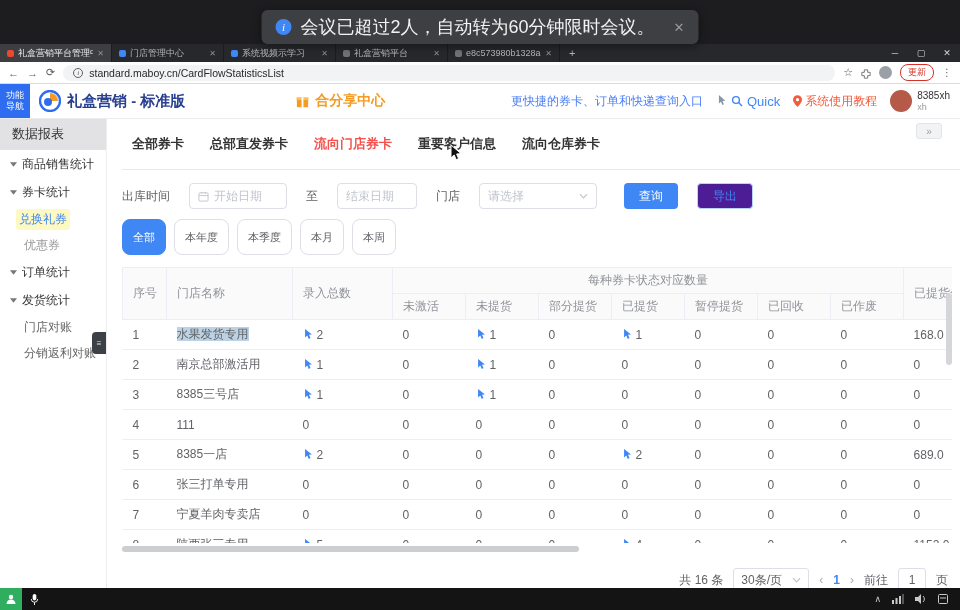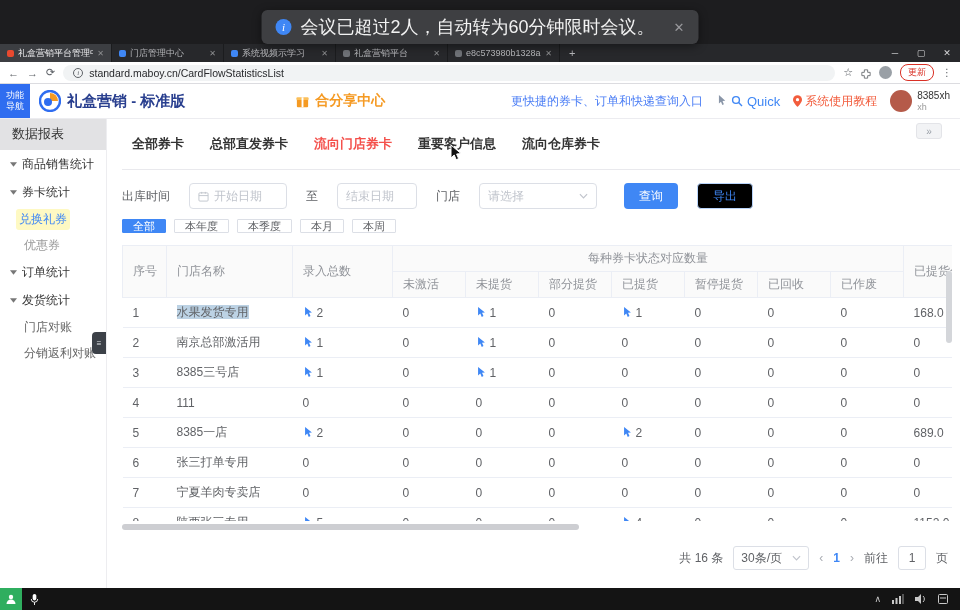--- a/index.html
+++ b/index.html
@@ -98,25 +98,25 @@
 
   .filter-row { margin-top:13px; display:flex; align-items:center; gap:19px; font-size:12px; color:#606266; }
   .finput { height:26px; border:1px solid #dcdfe6; border-radius:4px; background:#fff; display:flex;
             align-items:center; padding:0 8px; gap:5px; color:#c0c4cc; font-size:12px; cursor:text; }
   .date-start { width:98px; } .date-end { width:80px; }
   .fselect { width:118px; height:26px; border:1px solid #dcdfe6; border-radius:4px; background:#fff;
              display:flex; align-items:center; justify-content:space-between; padding:0 8px;
              color:#c0c4cc; font-size:12px; cursor:pointer; }
   .btn-primary { height:26px; padding:0 15px; margin-left:8px; background:#3f87f5; color:#fff;
                  border:none; border-radius:4px; font-size:12px; display:flex; align-items:center; cursor:pointer; }
-  .btn-plain { height:26px; padding:0 15px; background:#000000; border:1px solid #b9d4fb; color:#3f87f5;
+  .btn-plain { height:26px; padding:0 15px; background:#4c1d95; border:1px solid #b9d4fb; color:#3f87f5;
                border-radius:4px; font-size:12px; display:flex; align-items:center; cursor:pointer; }
 
   .chips-row { margin-top:10px; display:flex; gap:8px; }
-  .chip { height:14px; padding:0 10px; border:1px solid #dcdfe6; border-radius:1px; background:#fff;
+  .chip { height:36px; padding:0 10px; border:1px solid #dcdfe6; border-radius:8px; background:#fff;
           color:#606266; font-size:11px; display:flex; align-items:center; cursor:pointer; white-space:nowrap; }
   .chip.active { background:#3f87f5; border-color:#3f87f5; color:#fff; }
 
   .table-wrap { margin-top:12px; margin-right:8px; position:relative; height:276px; overflow:hidden; }
   table { border-collapse:collapse; table-layout:fixed; width:901px; }
   thead th { background:#fafafa; color:#909399; font-weight:normal; font-size:12px; text-align:left;
              padding:0 0 0 10px; border:1px solid #ebeef5; height:26px; white-space:nowrap; overflow:hidden; }
   thead th.th-group { text-align:center; padding:0; }
   tbody td { font-size:12px; color:#606266; height:30px; padding:0 0 0 10px;
              border-bottom:1px solid #ebeef5; white-space:nowrap; overflow:hidden; }

